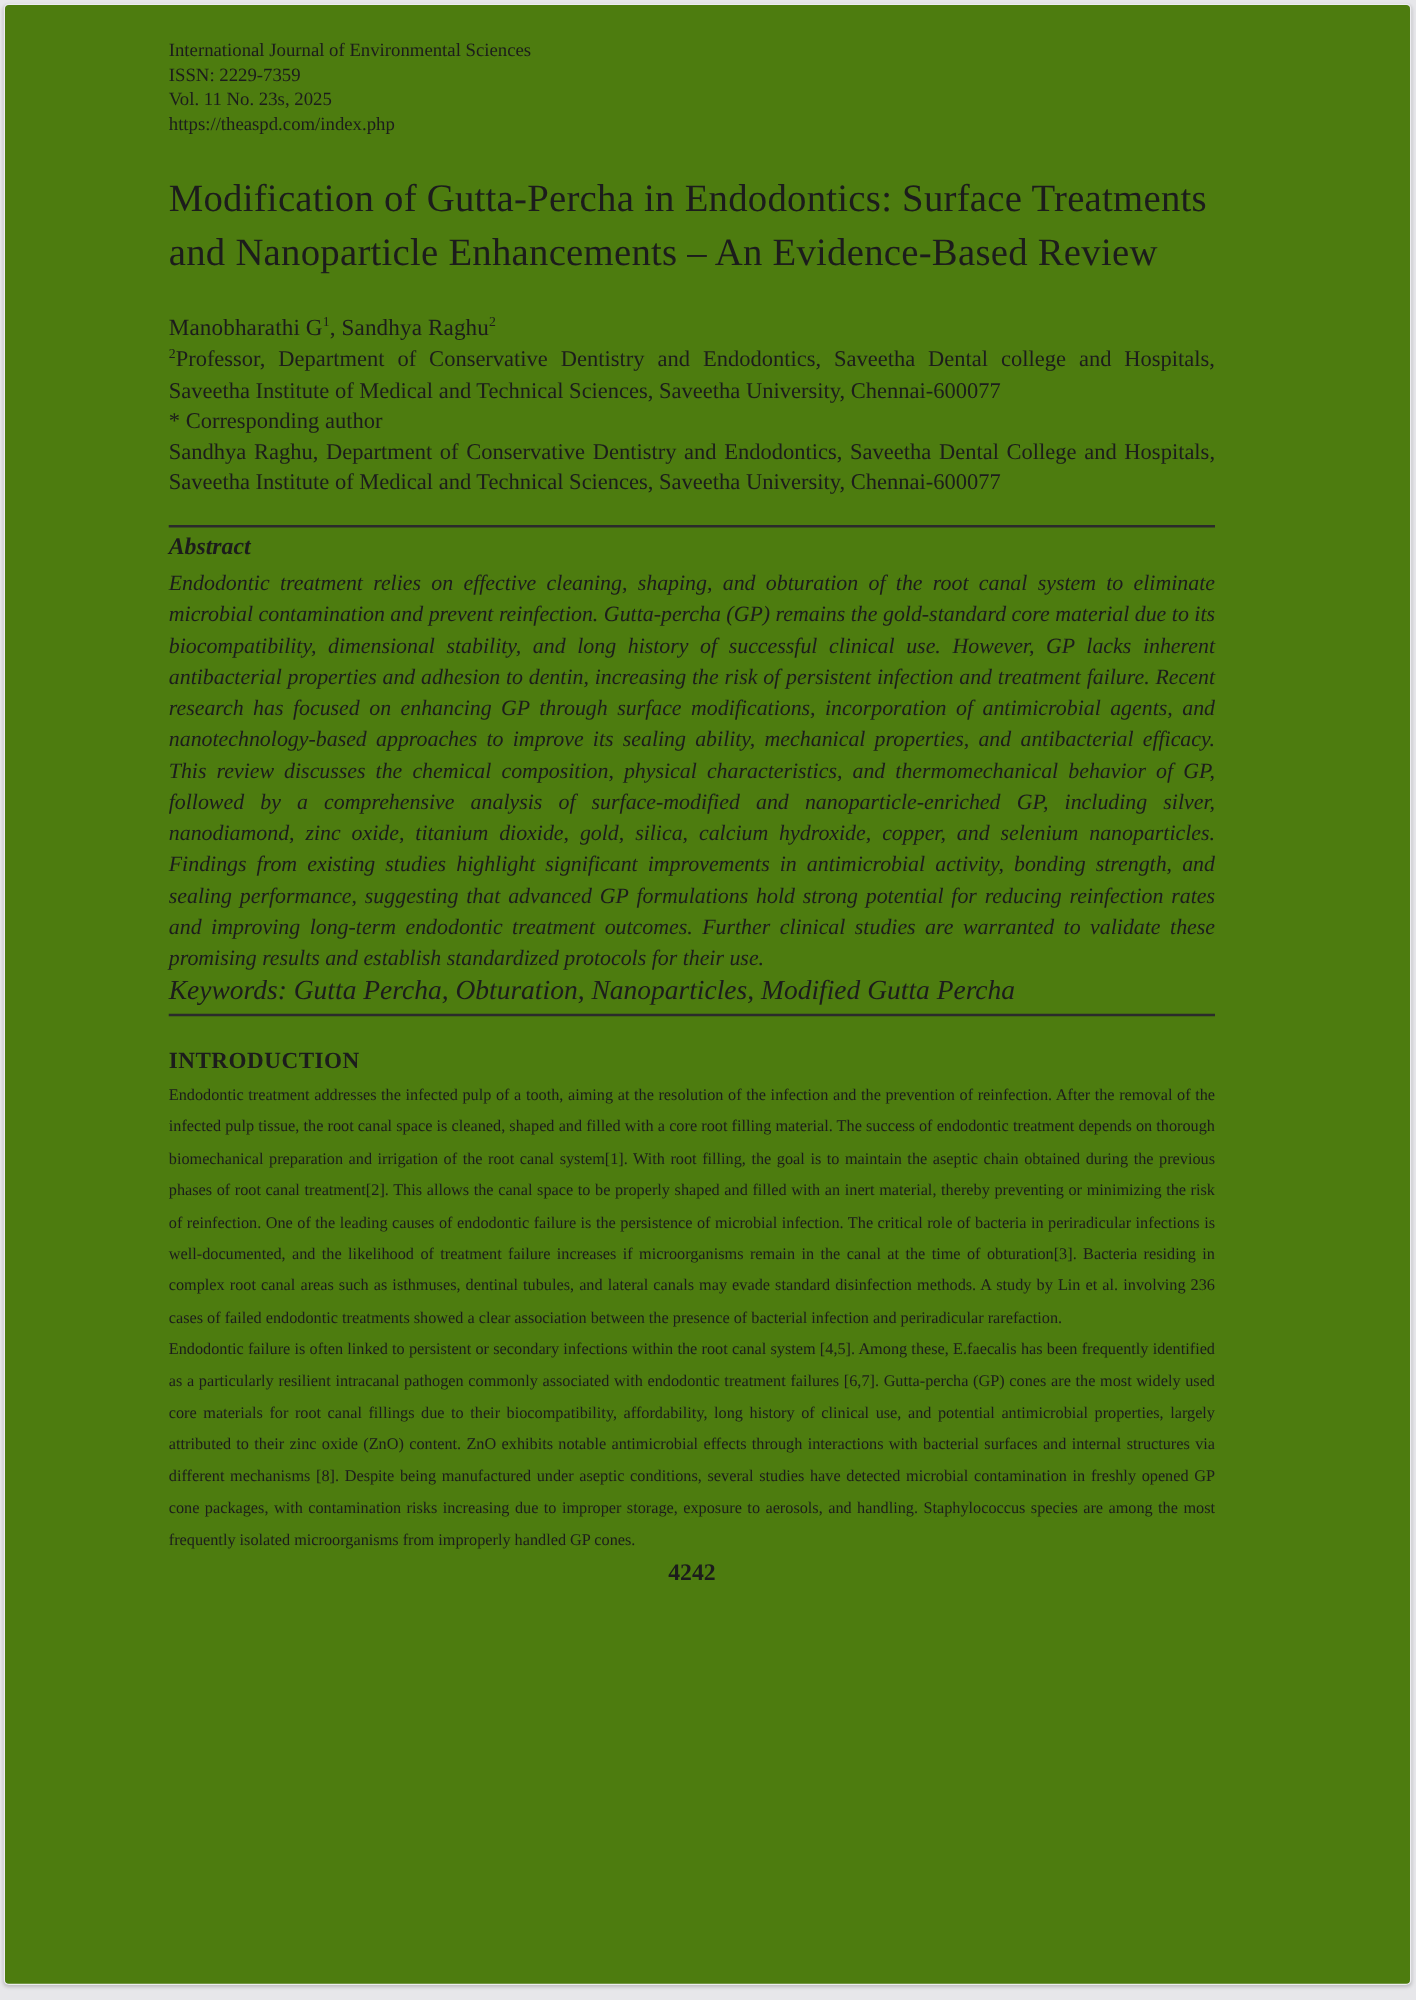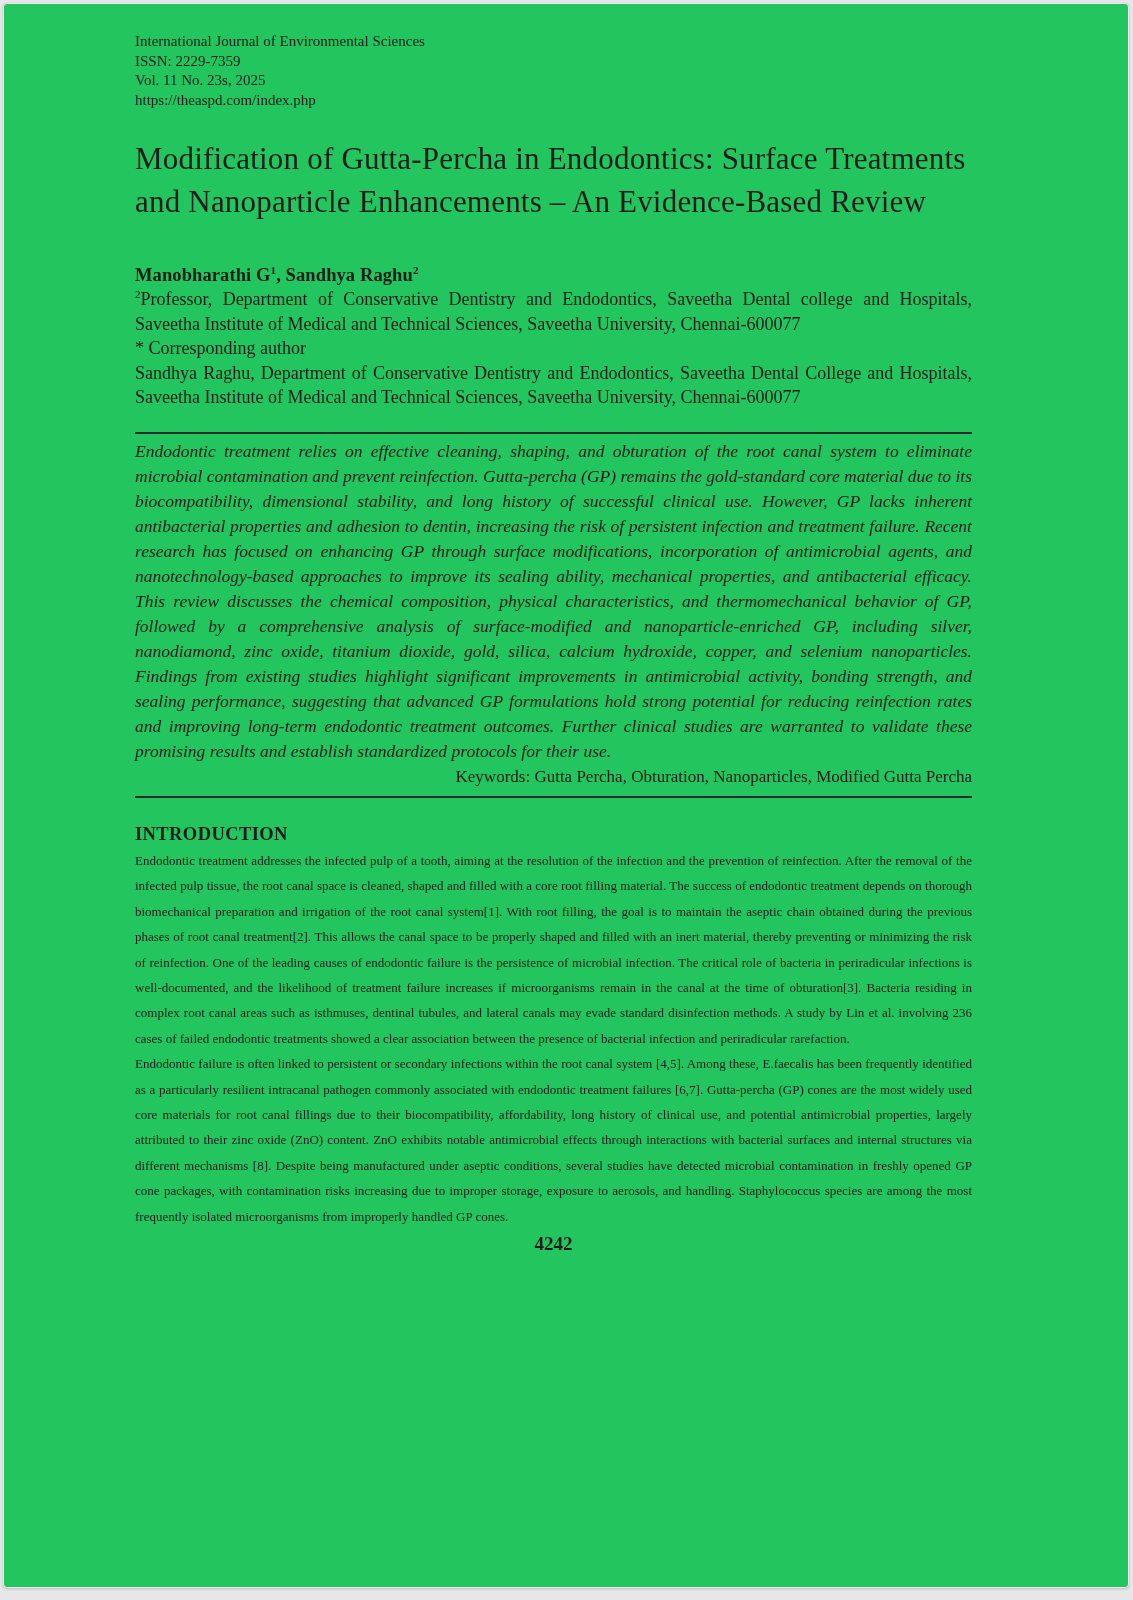--- a/index.html
+++ b/index.html
@@ -14,21 +14,21 @@
     height: 1600px;
     background: #e7e7ea;
     overflow: hidden;
   }
   .page {
     position: absolute;
     left: 3px;
     top: 3px;
     width: 1126px;
     height: 1585px;
-    background: #22c55e;
+    background: #4d7c0f;
     border: 1px solid #ededf0;
     border-radius: 4px;
     box-shadow: 0 1px 3px rgba(0,0,0,0.18);
     box-sizing: border-box;
     padding: 28px 156px 0 131px;
     color: #1c1c1c;
   }
   .journal-header {
     font-size: 15px;
     line-height: 19.5px;
@@ -36,23 +36,23 @@
   .journal-header div { margin: 0; }
   .journal-url { color: #1c1c1c; text-decoration: none; cursor: pointer; }
   .paper-title {
     font-size: 31px;
     line-height: 43px;
     font-weight: normal;
     letter-spacing: 0.2px;
     margin: 27px 0 0 0;
   }
   .byline {
-    margin-top: 42px;
+    margin-top: 30px;
     font-size: 18.5px;
-    font-weight: bold;
+    font-weight: normal;
     letter-spacing: 0.1px;
   }
   .byline sup, .affiliation sup {
     font-size: 11px;
     line-height: 0;
     vertical-align: super;
   }
   .affiliation-block { margin-top: 1px; }
   .affiliation {
     margin: 0;
@@ -75,23 +75,23 @@
   }
   .abstract-text {
     margin: 0;
     font-size: 17.5px;
     font-style: italic;
     line-height: 25px;
     text-align: justify;
   }
   .keywords-line {
     margin: 0;
-    font-size: 17px;
+    font-size: 22px;
+    font-style: italic;
     line-height: 25px;
-    text-align: right;
   }
   .introduction-section { margin-top: 26px; }
   .introduction-heading {
     font-size: 18.5px;
     font-weight: bold;
     letter-spacing: 0.4px;
     margin: 0 0 3px 0;
   }
   .body-paragraph {
     margin: 0;
@@ -123,20 +123,21 @@
 
     <div class="byline"><span>Manobharathi G</span><sup>1</sup><span>, </span><span>Sandhya Raghu</span><sup>2</sup></div>
 
     <div class="affiliation-block">
       <p class="affiliation"><sup>2</sup><span>Professor, Department of Conservative Dentistry and Endodontics, Saveetha Dental college and Hospitals, Saveetha Institute of Medical and Technical Sciences, Saveetha University, Chennai-600077</span></p>
       <p class="affiliation no-justify">* Corresponding author</p>
       <p class="affiliation">Sandhya Raghu, Department of Conservative Dentistry and Endodontics, Saveetha Dental College and Hospitals, Saveetha Institute of Medical and Technical Sciences, Saveetha University, Chennai-600077</p>
     </div>
 
     <section class="abstract-section">
+      <h2 class="abstract-heading">Abstract</h2>
       <p class="abstract-text">Endodontic treatment relies on effective cleaning, shaping, and obturation of the root canal system to eliminate microbial contamination and prevent reinfection. Gutta-percha (GP) remains the gold-standard core material due to its biocompatibility, dimensional stability, and long history of successful clinical use. However, GP lacks inherent antibacterial properties and adhesion to dentin, increasing the risk of persistent infection and treatment failure. Recent research has focused on enhancing GP through surface modifications, incorporation of antimicrobial agents, and nanotechnology-based approaches to improve its sealing ability, mechanical properties, and antibacterial efficacy. This review discusses the chemical composition, physical characteristics, and thermomechanical behavior of GP, followed by a comprehensive analysis of surface-modified and nanoparticle-enriched GP, including silver, nanodiamond, zinc oxide, titanium dioxide, gold, silica, calcium hydroxide, copper, and selenium nanoparticles. Findings from existing studies highlight significant improvements in antimicrobial activity, bonding strength, and sealing performance, suggesting that advanced GP formulations hold strong potential for reducing reinfection rates and improving long-term endodontic treatment outcomes. Further clinical studies are warranted to validate these promising results and establish standardized protocols for their use.</p>
       <p class="keywords-line">Keywords: Gutta Percha, Obturation, Nanoparticles, Modified Gutta Percha</p>
     </section>
 
     <section class="introduction-section">
       <h2 class="introduction-heading">INTRODUCTION</h2>
       <p class="body-paragraph">Endodontic treatment addresses the infected pulp of a tooth, aiming at the resolution of the infection and the prevention of reinfection. After the removal of the infected pulp tissue, the root canal space is cleaned, shaped and filled with a core root filling material. The success of endodontic treatment depends on thorough biomechanical preparation and irrigation of the root canal system[1]. With root filling, the goal is to maintain the aseptic chain obtained during the previous phases of root canal treatment[2]. This allows the canal space to be properly shaped and filled with an inert material, thereby preventing or minimizing the risk of reinfection. One of the leading causes of endodontic failure is the persistence of microbial infection. The critical role of bacteria in periradicular infections is well-documented, and the likelihood of treatment failure increases if microorganisms remain in the canal at the time of obturation[3]. Bacteria residing in complex root canal areas such as isthmuses, dentinal tubules, and lateral canals may evade standard disinfection methods. A study by Lin et al. involving 236 cases of failed endodontic treatments showed a clear association between the presence of bacterial infection and periradicular rarefaction.</p>
       <p class="body-paragraph">Endodontic failure is often linked to persistent or secondary infections within the root canal system [4,5]. Among these, E.faecalis has been frequently identified as a particularly resilient intracanal pathogen commonly associated with endodontic treatment failures [6,7]. Gutta-percha (GP) cones are the most widely used core materials for root canal fillings due to their biocompatibility, affordability, long history of clinical use, and potential antimicrobial properties, largely attributed to their zinc oxide (ZnO) content. ZnO exhibits notable antimicrobial effects through interactions with bacterial surfaces and internal structures via different mechanisms [8]. Despite being manufactured under aseptic conditions, several studies have detected microbial contamination in freshly opened GP cone packages, with contamination risks increasing due to improper storage, exposure to aerosols, and handling. Staphylococcus species are among the most frequently isolated microorganisms from improperly handled GP cones.</p>
     </section>
 

